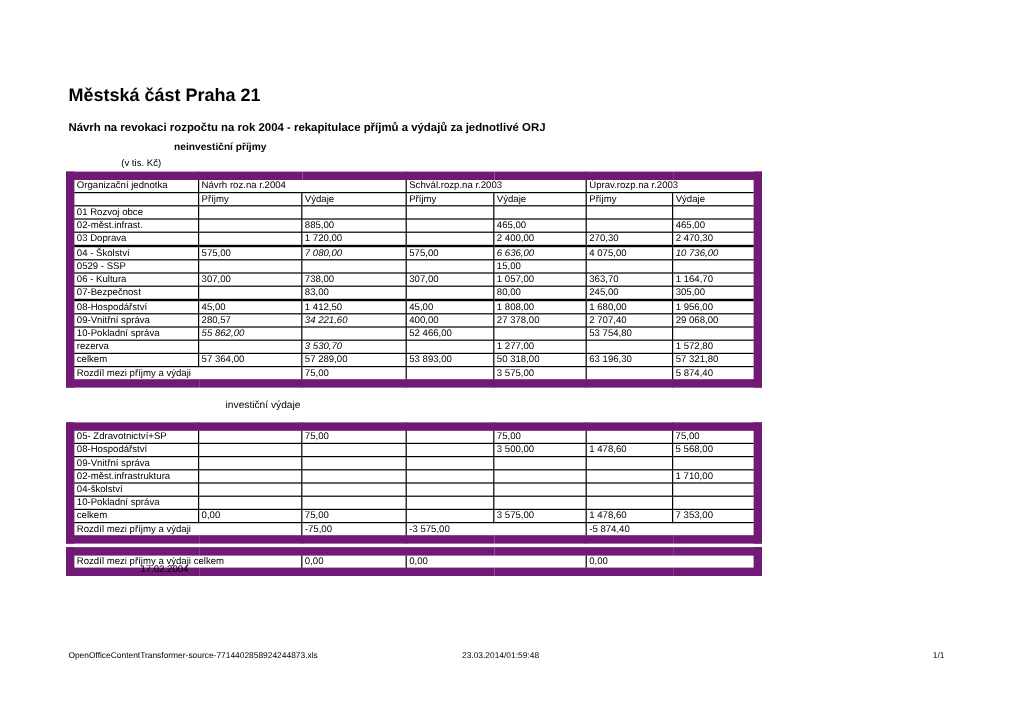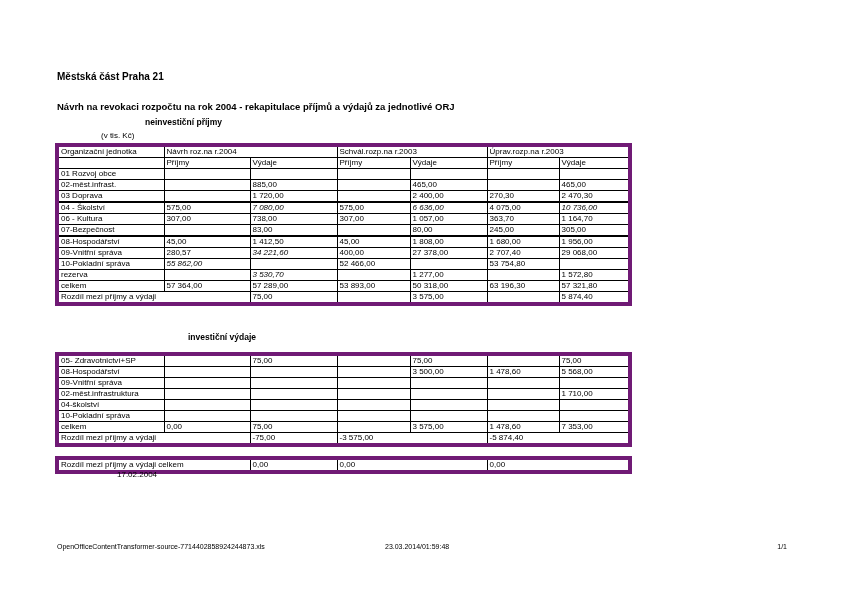--- a/index.html
+++ b/index.html
@@ -1,29 +1,29 @@
 <!DOCTYPE html>
 <html><head>
 <meta charset="utf-8">
 <style>
   html,body{margin:0;padding:0;}
   body{
     width:842px;height:595px;position:relative;background:#ffffff;
     font-family:"Liberation Sans","DejaVu Sans",sans-serif;color:#000;
   }
   .abs{position:absolute;}
-  #doc-title{left:57px;top:71px;font-size:10px;font-weight:bold;}
+  #doc-title{left:57px;top:71px;font-size:15px;font-weight:bold;}
   #doc-subtitle{left:57px;top:101px;font-size:9.5px;font-weight:bold;}
   #section1-label{left:145px;top:117px;font-size:8.5px;font-weight:bold;}
   #units-note{left:57px;top:131px;font-size:8px;padding-left:44px;}
-  #section2-label{left:163px;top:332px;font-size:8.5px;font-weight:bold;padding-left:25px;}
+  #section2-label{left:163px;top:332px;font-size:8.5px;font-weight:normal;padding-left:25px;}
   #date-note{left:117px;top:470px;font-size:8px;}
   table.budget{
     border-collapse:collapse;table-layout:fixed;
-    border:4px solid #701a75;
+    border:7px solid #701a75;
     font-size:8px;
   }
   table.budget td,table.budget th{
     border:1px solid #000;height:11px;line-height:10px;
     padding:0 2px;overflow:hidden;white-space:nowrap;
     font-weight:normal;text-align:left;box-sizing:border-box;
   }
   td.num{text-align:right;}
   td.lbl{text-align:left;}
   td.indent{padding-left:10px;}
@@ -104,20 +104,29 @@
       <tr class="thick-top">
         <td class="lbl">04 - Školství</td>
         <td class="num">575,00</td>
         <td class="num i">7 080,00</td>
         <td class="num">575,00</td>
         <td class="num i">6 636,00</td>
         <td class="num">4 075,00</td>
         <td class="num i">10 736,00</td>
       </tr>
       <tr>
+        <td class="lbl indent">0529 - SSP</td>
+        <td class="num"></td>
+        <td class="num"></td>
+        <td class="num"></td>
+        <td class="num">15,00</td>
+        <td class="num"></td>
+        <td class="num"></td>
+      </tr>
+      <tr>
         <td class="lbl">06 - Kultura</td>
         <td class="num">307,00</td>
         <td class="num">738,00</td>
         <td class="num">307,00</td>
         <td class="num">1 057,00</td>
         <td class="num">363,70</td>
         <td class="num">1 164,70</td>
       </tr>
       <tr>
         <td class="lbl">07-Bezpečnost</td>

